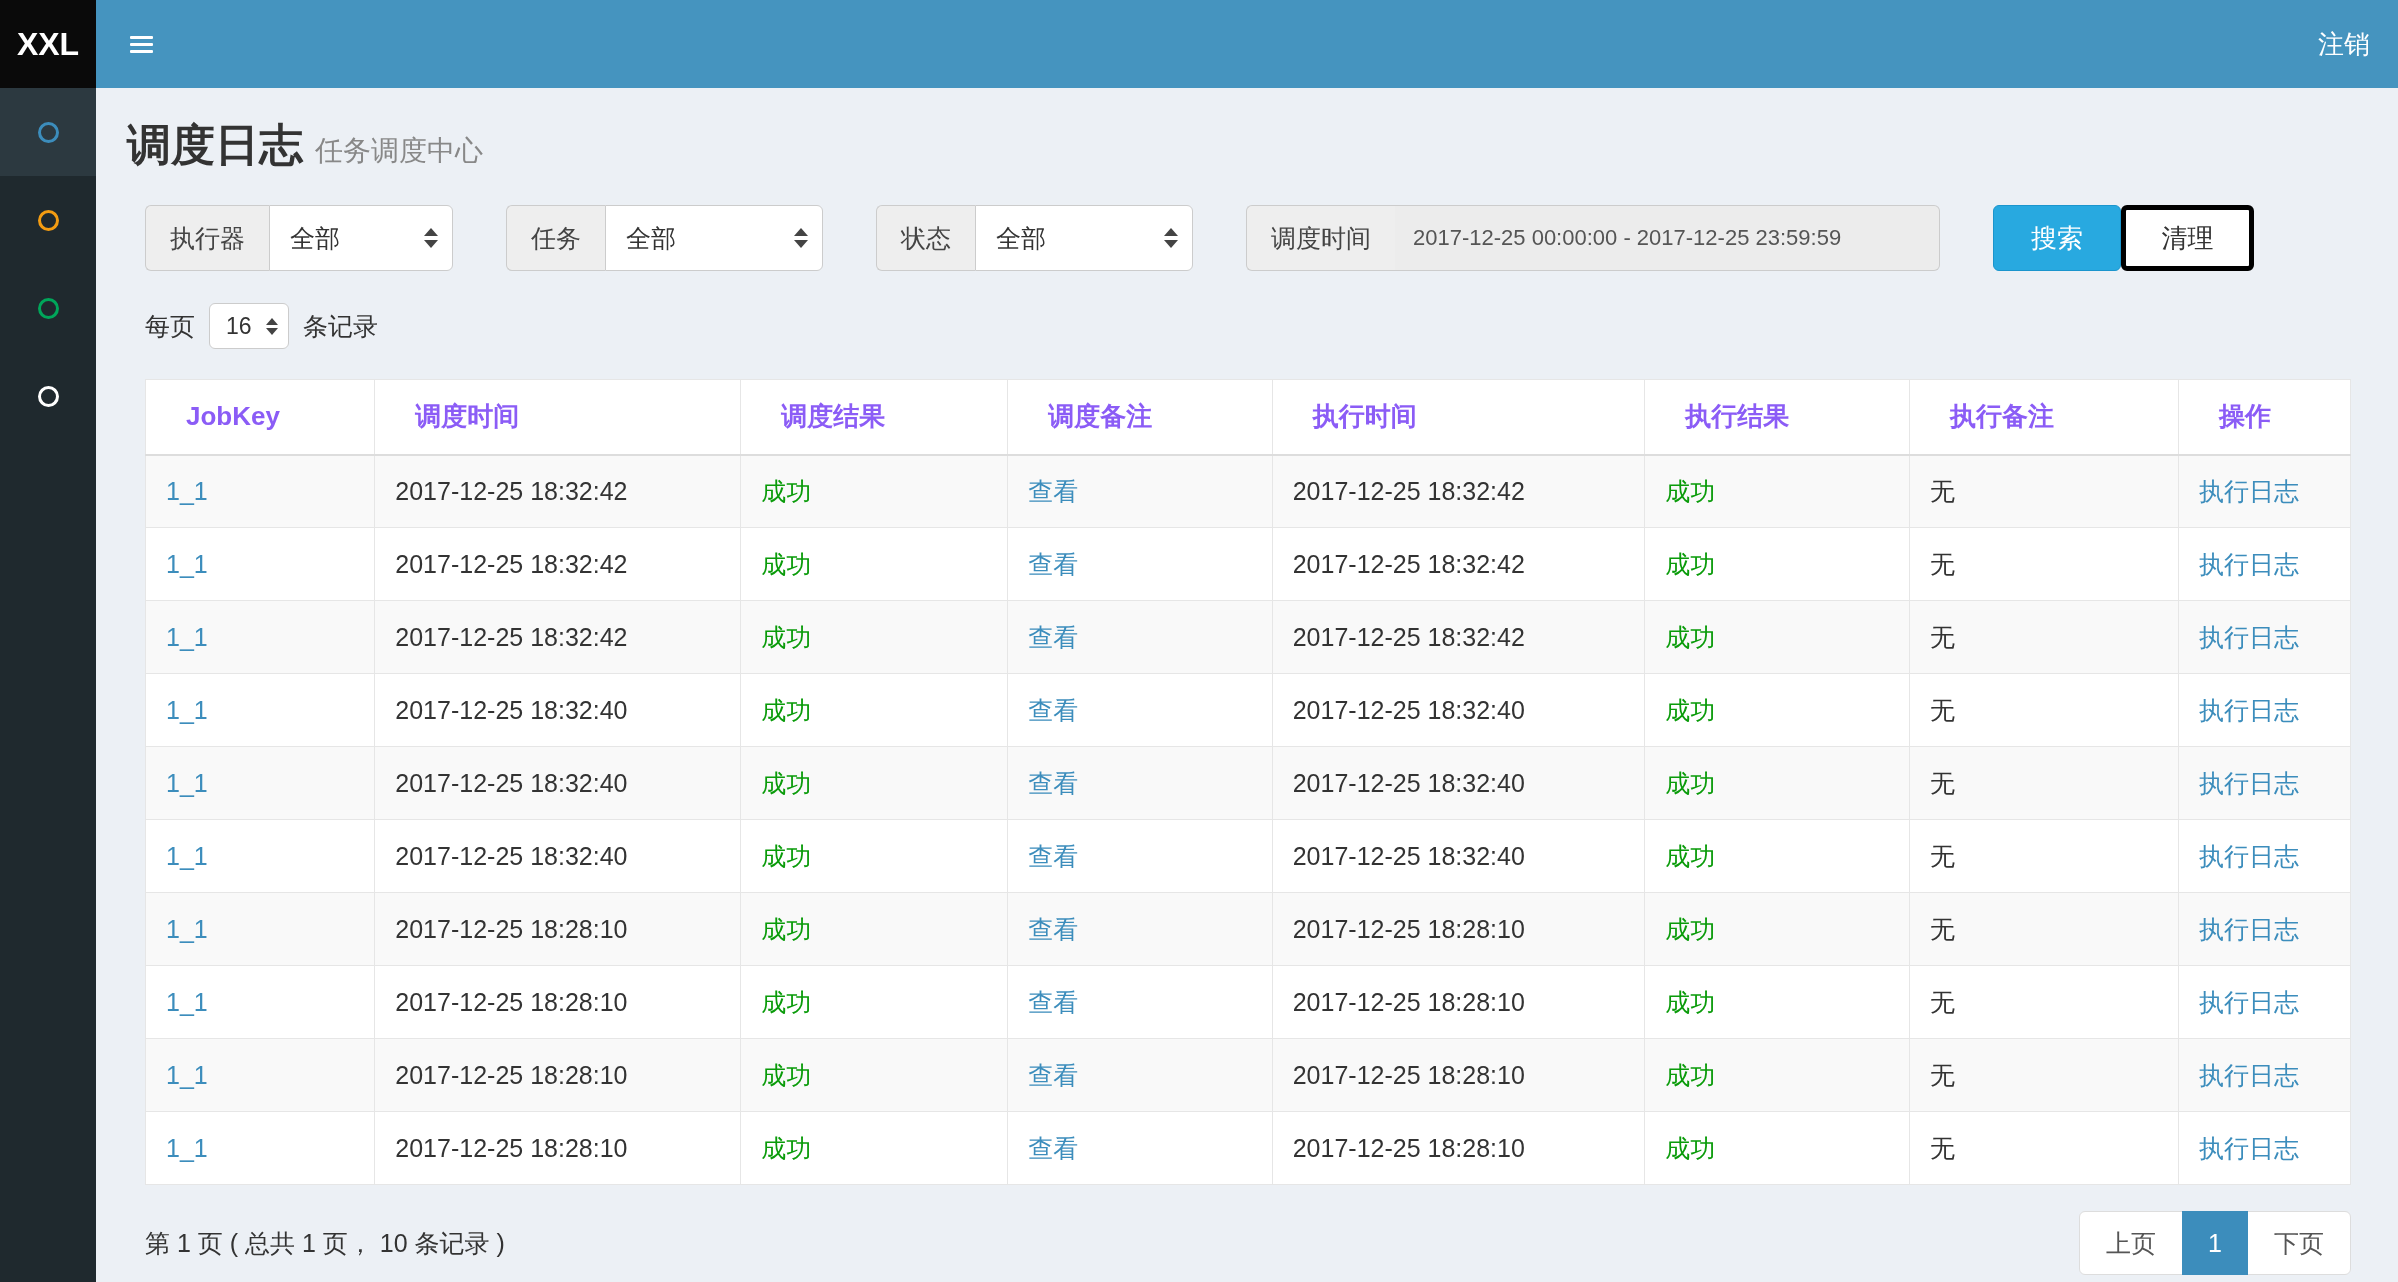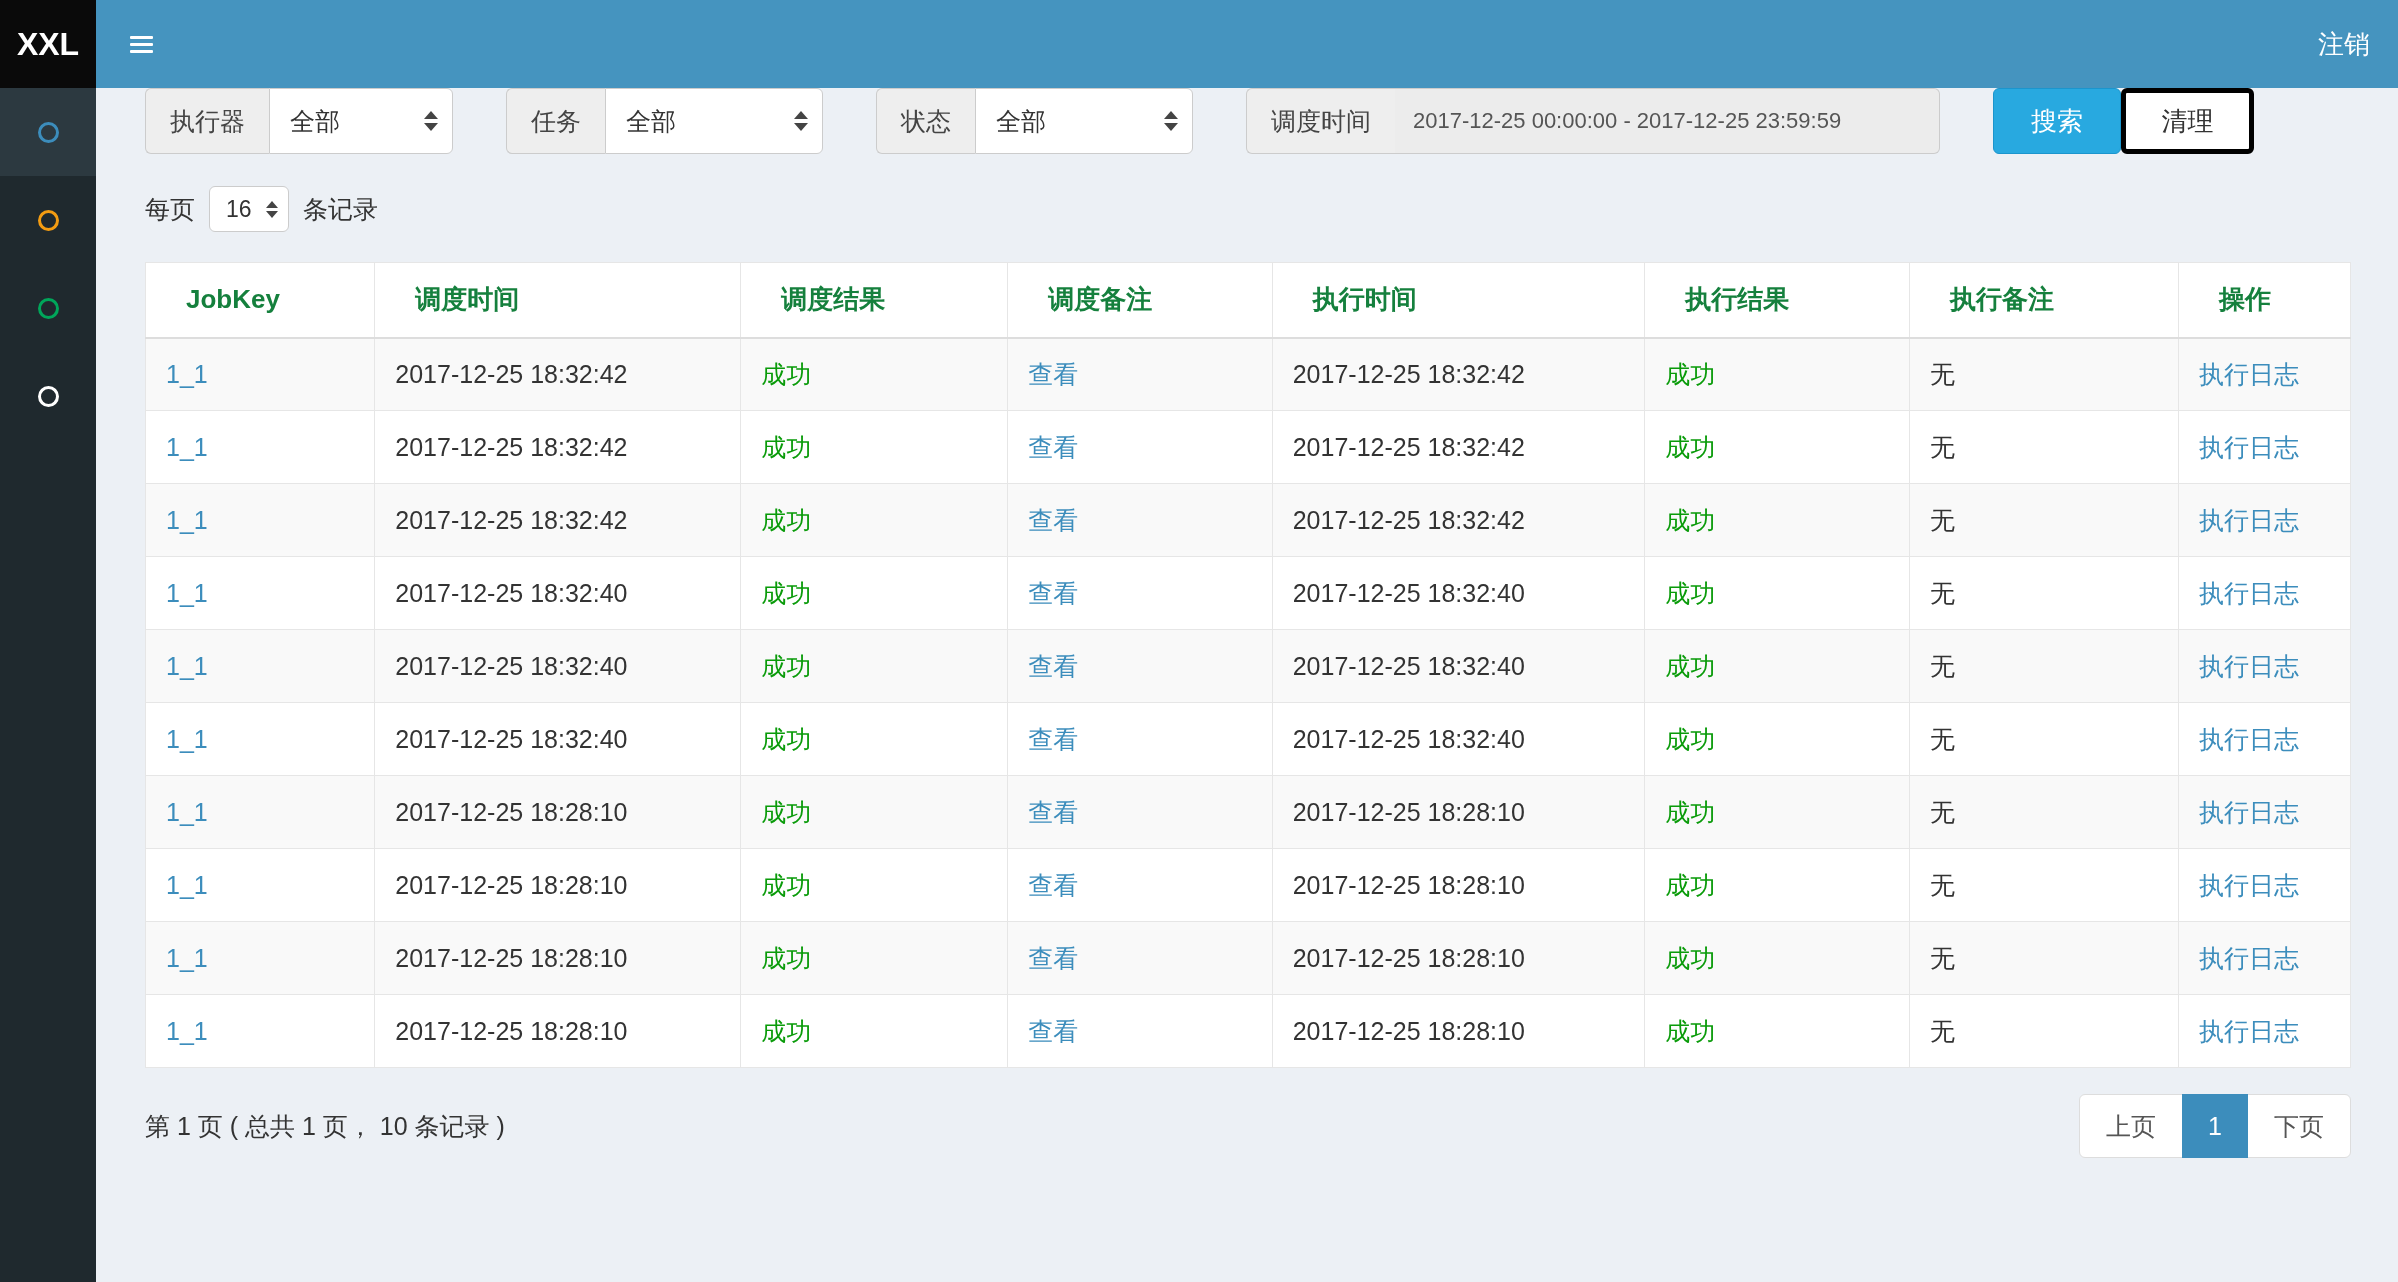--- a/index.html
+++ b/index.html
@@ -85,21 +85,21 @@
     display: flex; align-items: center; justify-content: space-between;
     padding: 0 10px 0 16px; font-size: 23px; cursor: pointer;
   }
   .pagesize-select .stepper { margin-left: 8px; gap: 3px; }
   .pagesize-select .stepper .up { border-left-width: 6px; border-right-width: 6px; border-bottom-width: 7px; }
   .pagesize-select .stepper .down { border-left-width: 6px; border-right-width: 6px; border-top-width: 7px; }
 
   
   table { width: 100%; border-collapse: collapse; background: #fff; table-layout: fixed; }
   th, td { border: 1px solid #e6e6e6; padding: 0 20px; text-align: left; overflow: hidden; white-space: nowrap; }
-  th { height: 75px; font-size: 26px; font-weight: bold; color: #15803d; border-bottom: 2px solid #ddd; background: #fff; padding-left: 40px; }
+  th { height: 75px; font-size: 26px; font-weight: bold; color: #8b5cf6; border-bottom: 2px solid #ddd; background: #fff; padding-left: 40px; }
   td { height: 73px; font-size: 25px; color: #333; }
   tbody tr:nth-child(odd) td { background: #f9f9f9; }
   a.link { color: var(--color-accent, #3c8dbc); text-decoration: none; cursor: pointer; }
   .success { color: var(--color-success, #0a9b0a); }
 
   
   .table-footer { display: flex; justify-content: space-between; align-items: center; margin-top: 26px; }
   .page-summary { font-size: 25px; color: #333; }
   .pagination { display: flex; }
   .page-btn {
@@ -142,20 +142,23 @@
   <div class="sidebar-item">
     <span class="circle-icon" style="border-color:#00a65a"></span>
   </div>
   <div class="sidebar-item">
     <span class="circle-icon" style="border-color:#ffffff"></span>
   </div>
 </aside>
 
 <main class="main">
 
+  <div class="content-header">
+    <h1>调度日志</h1><span class="subtitle">任务调度中心</span>
+  </div>
 
   <div class="filters">
     <div class="input-group">
       <span class="addon">执行器</span>
       <div class="select-box w-exec">
         <span>全部</span>
         <span class="stepper">
             <span class="up"></span>
             <span class="down"></span>
           </span>

